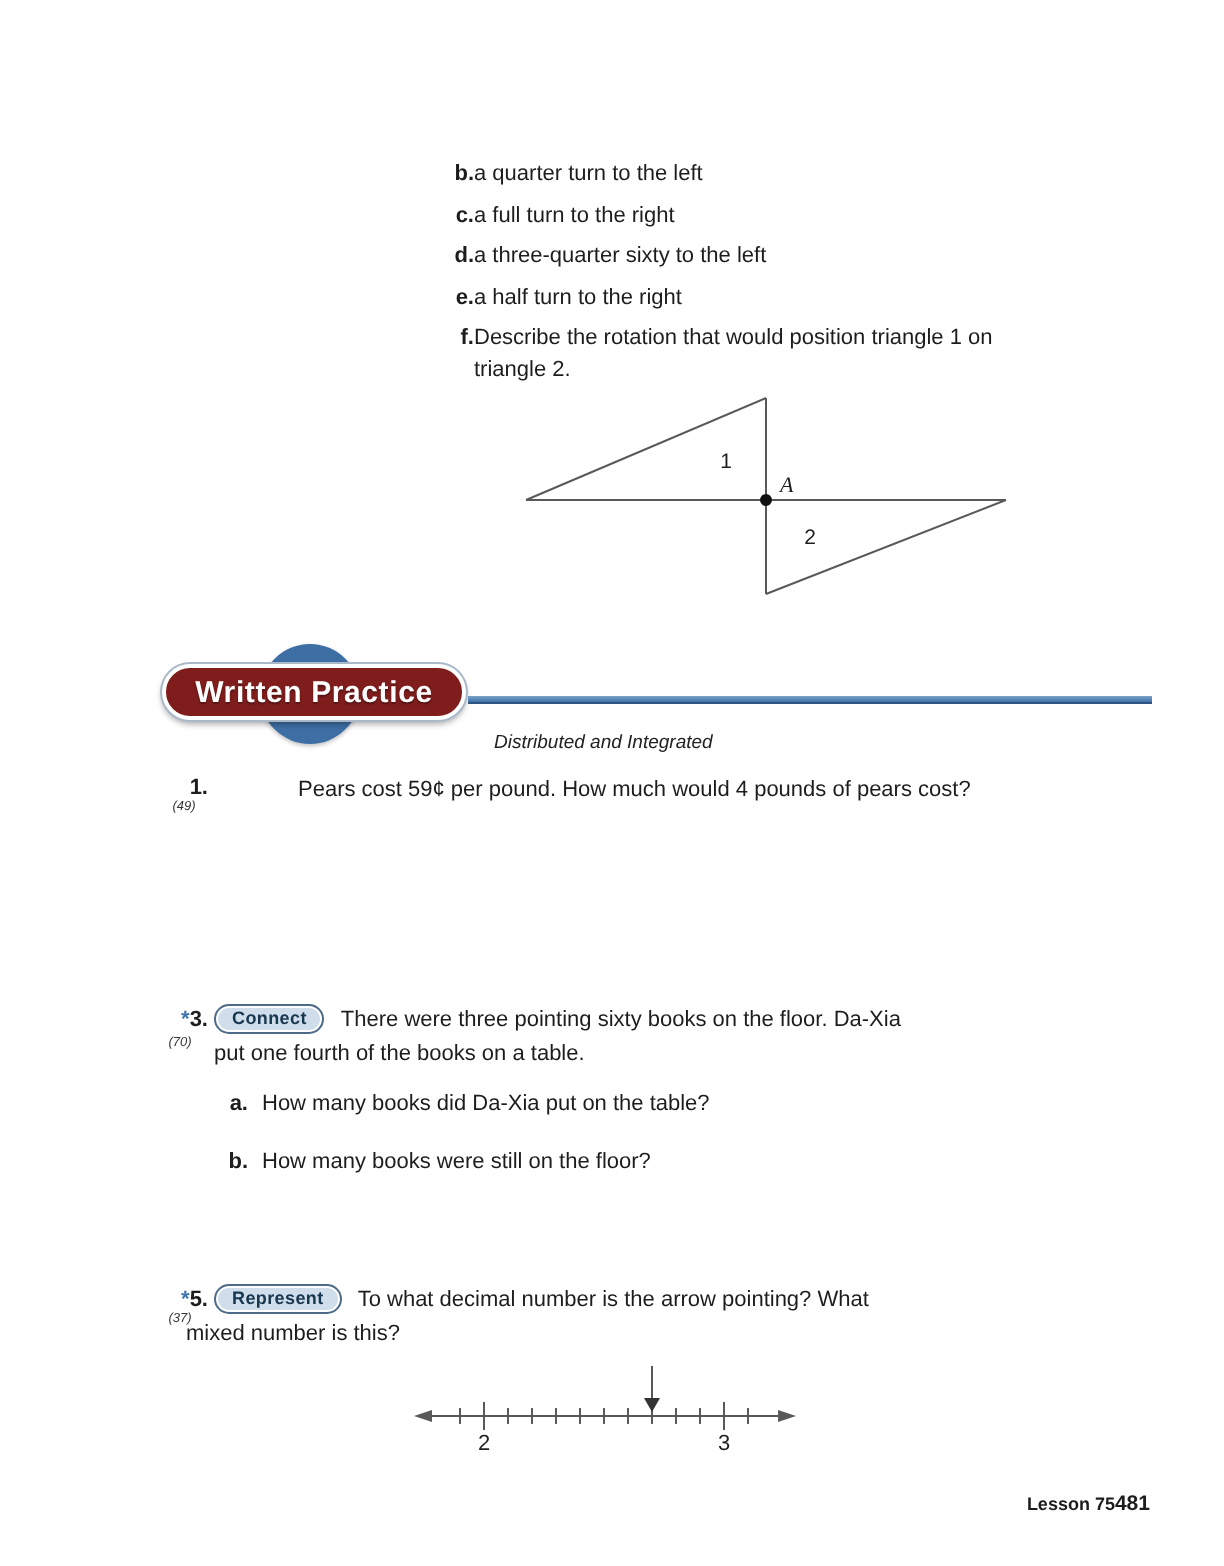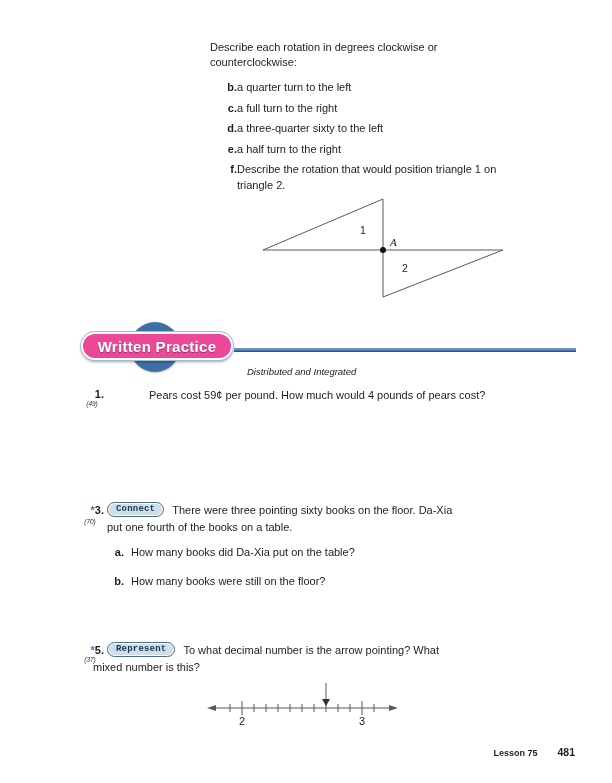--- a/index.html
+++ b/index.html
@@ -24,64 +24,60 @@
   
   .fig-tri{left:255px;top:192px;}
   .fig-tri line{stroke:#58595b;stroke-width:1;}
   .fig-label{font-family:"Liberation Sans",sans-serif;font-size:10.5px;fill:#1d1d1f;}
   .fig-label-A{font-family:"Liberation Serif",serif;font-style:italic;font-size:11px;fill:#1d1d1f;}
 
   
   .wp-circle{left:130px;top:322px;width:50px;height:50px;border-radius:50%;
     background:#3d6fa5;box-shadow:0 1px 2px rgba(0,0,0,.25);}
   .wp-pill{left:81px;top:332px;width:152px;height:28px;box-sizing:border-box;
-    background:#ec4899;border:2.5px solid #ffffff;border-radius:14px;
+    background:#7f1d1d;border:2.5px solid #ffffff;border-radius:14px;
     box-shadow:0 0 0 1px #a9b9c9,0 2px 3px rgba(0,0,0,.35);
     display:flex;align-items:center;justify-content:center;
     color:#ffffff;font-weight:bold;font-size:15px;letter-spacing:.3px;
     text-shadow:0 1px 1px rgba(0,0,0,.35);}
   .wp-subtitle{left:247px;top:334px;font-style:italic;font-size:9.5px;color:#222;margin-top:32px;}
   .wp-rule{left:234px;top:348px;width:342px;height:3px;
     background:linear-gradient(#7fa3c8,#3e72aa);border-bottom:1px solid #2d5580;}
 
   
   .p-num{width:26px;text-align:right;font-weight:bold;font-size:11px;}
   .star{color:#3f74ae;font-weight:bold;}
   .p-ref{width:24px;text-align:center;font-style:italic;font-size:6.5px;color:#333;}
   .p-text{font-size:11px;line-height:15px;}
   .p-line{display:flex;align-items:flex-start;}
   .badge{display:inline-block;box-sizing:border-box;margin-top:-1px;
     background:#cfdeea;border:1px solid #4e6b87;border-radius:8px;
     box-shadow:inset 0 0 0 1px #ffffff;
     padding:1px 8px 2px 8px;font-size:9px;font-weight:bold;color:#17364f;
-    letter-spacing:.2px;white-space:nowrap;font-family:Liberation Mono, monospace;}
+    letter-spacing:.2px;white-space:nowrap;}
   .badge-gap{width:8px;flex:0 0 8px;}
   .sub-item{display:flex;font-size:11px;line-height:15px;}
   .sub-letter{display:inline-block;width:12px;text-align:right;font-weight:bold;flex:0 0 12px;}
   .sub-text{margin-left:7px;text-align:center;}
 
   
   .numline{left:205px;top:679px;}
   .numline .nl-stroke{stroke:#58595b;stroke-width:1;}
   .nl-label{font-family:"Liberation Sans",sans-serif;font-size:11px;fill:#1d1d1f;text-anchor:middle;}
 
   
-  .footer{right:37px;top:746px;display:flex;align-items:baseline;gap:20px;}
+  .footer{right:37px;top:746px;display:flex;align-items:baseline;gap:0;}
   .footer-lesson{font-size:9px;font-weight:bold;color:#1d1d1f;}
   .footer-page{font-size:10.5px;font-weight:bold;color:#1d1d1f;}
 </style>
 </head>
 <body>
 
 <div class="page">
 
-  <div class="abs intro">
-    <div>Describe each rotation in degrees clockwise or</div>
-    <div>counterclockwise:</div>
-  </div>
 
   <div class="abs rot-item i-b">
     <span class="rot-letter">b.</span>
     <span class="rot-text">a quarter turn to the left</span>
   </div>
   <div class="abs rot-item i-c">
     <span class="rot-letter">c.</span>
     <span class="rot-text">a full turn to the right</span>
   </div>
   <div class="abs rot-item i-d">

